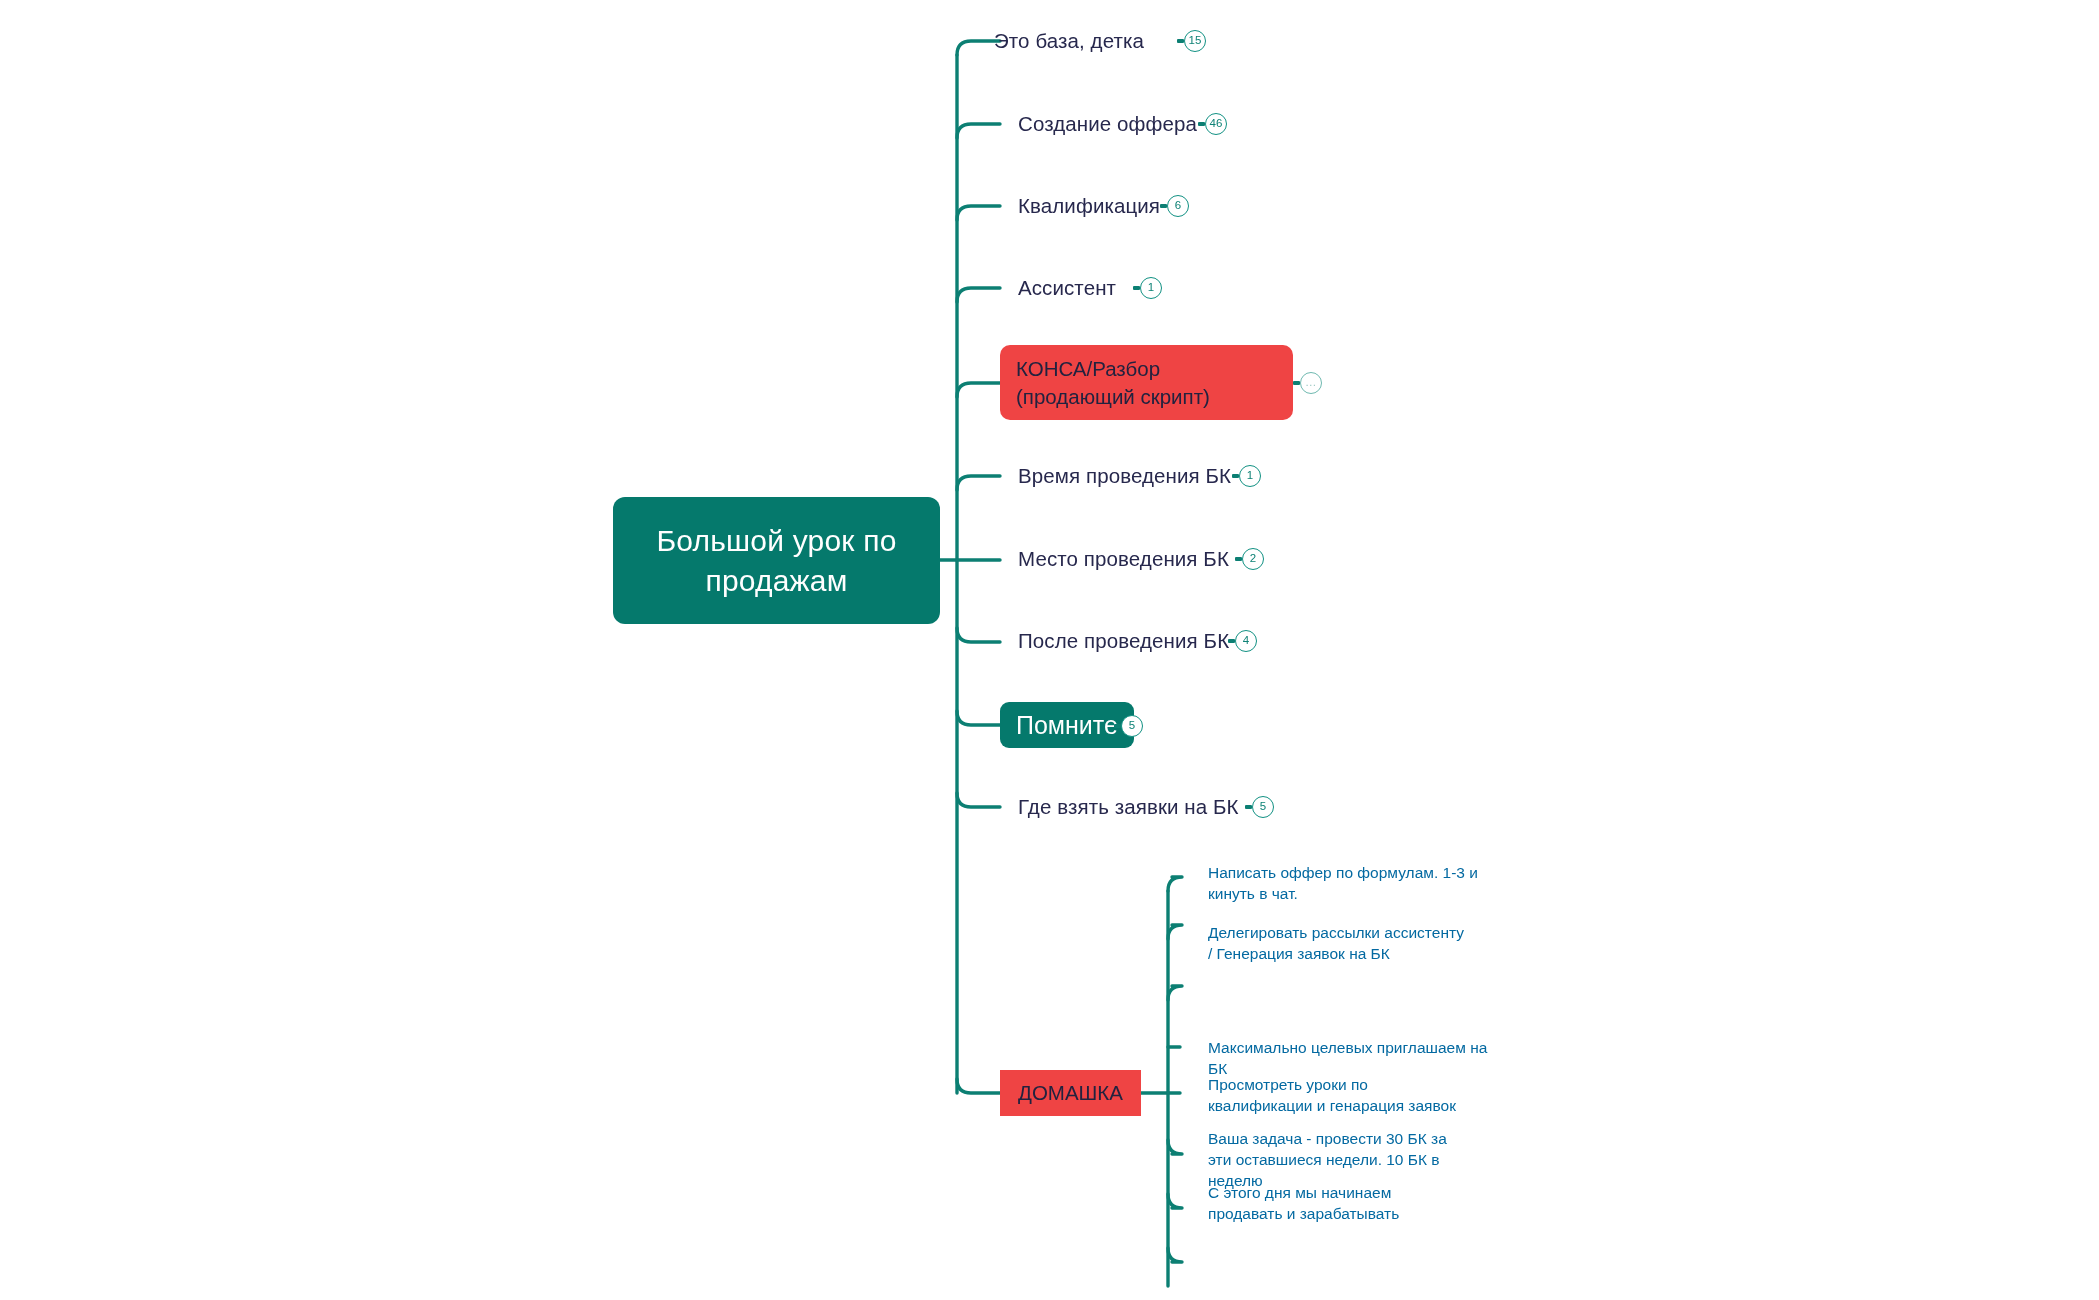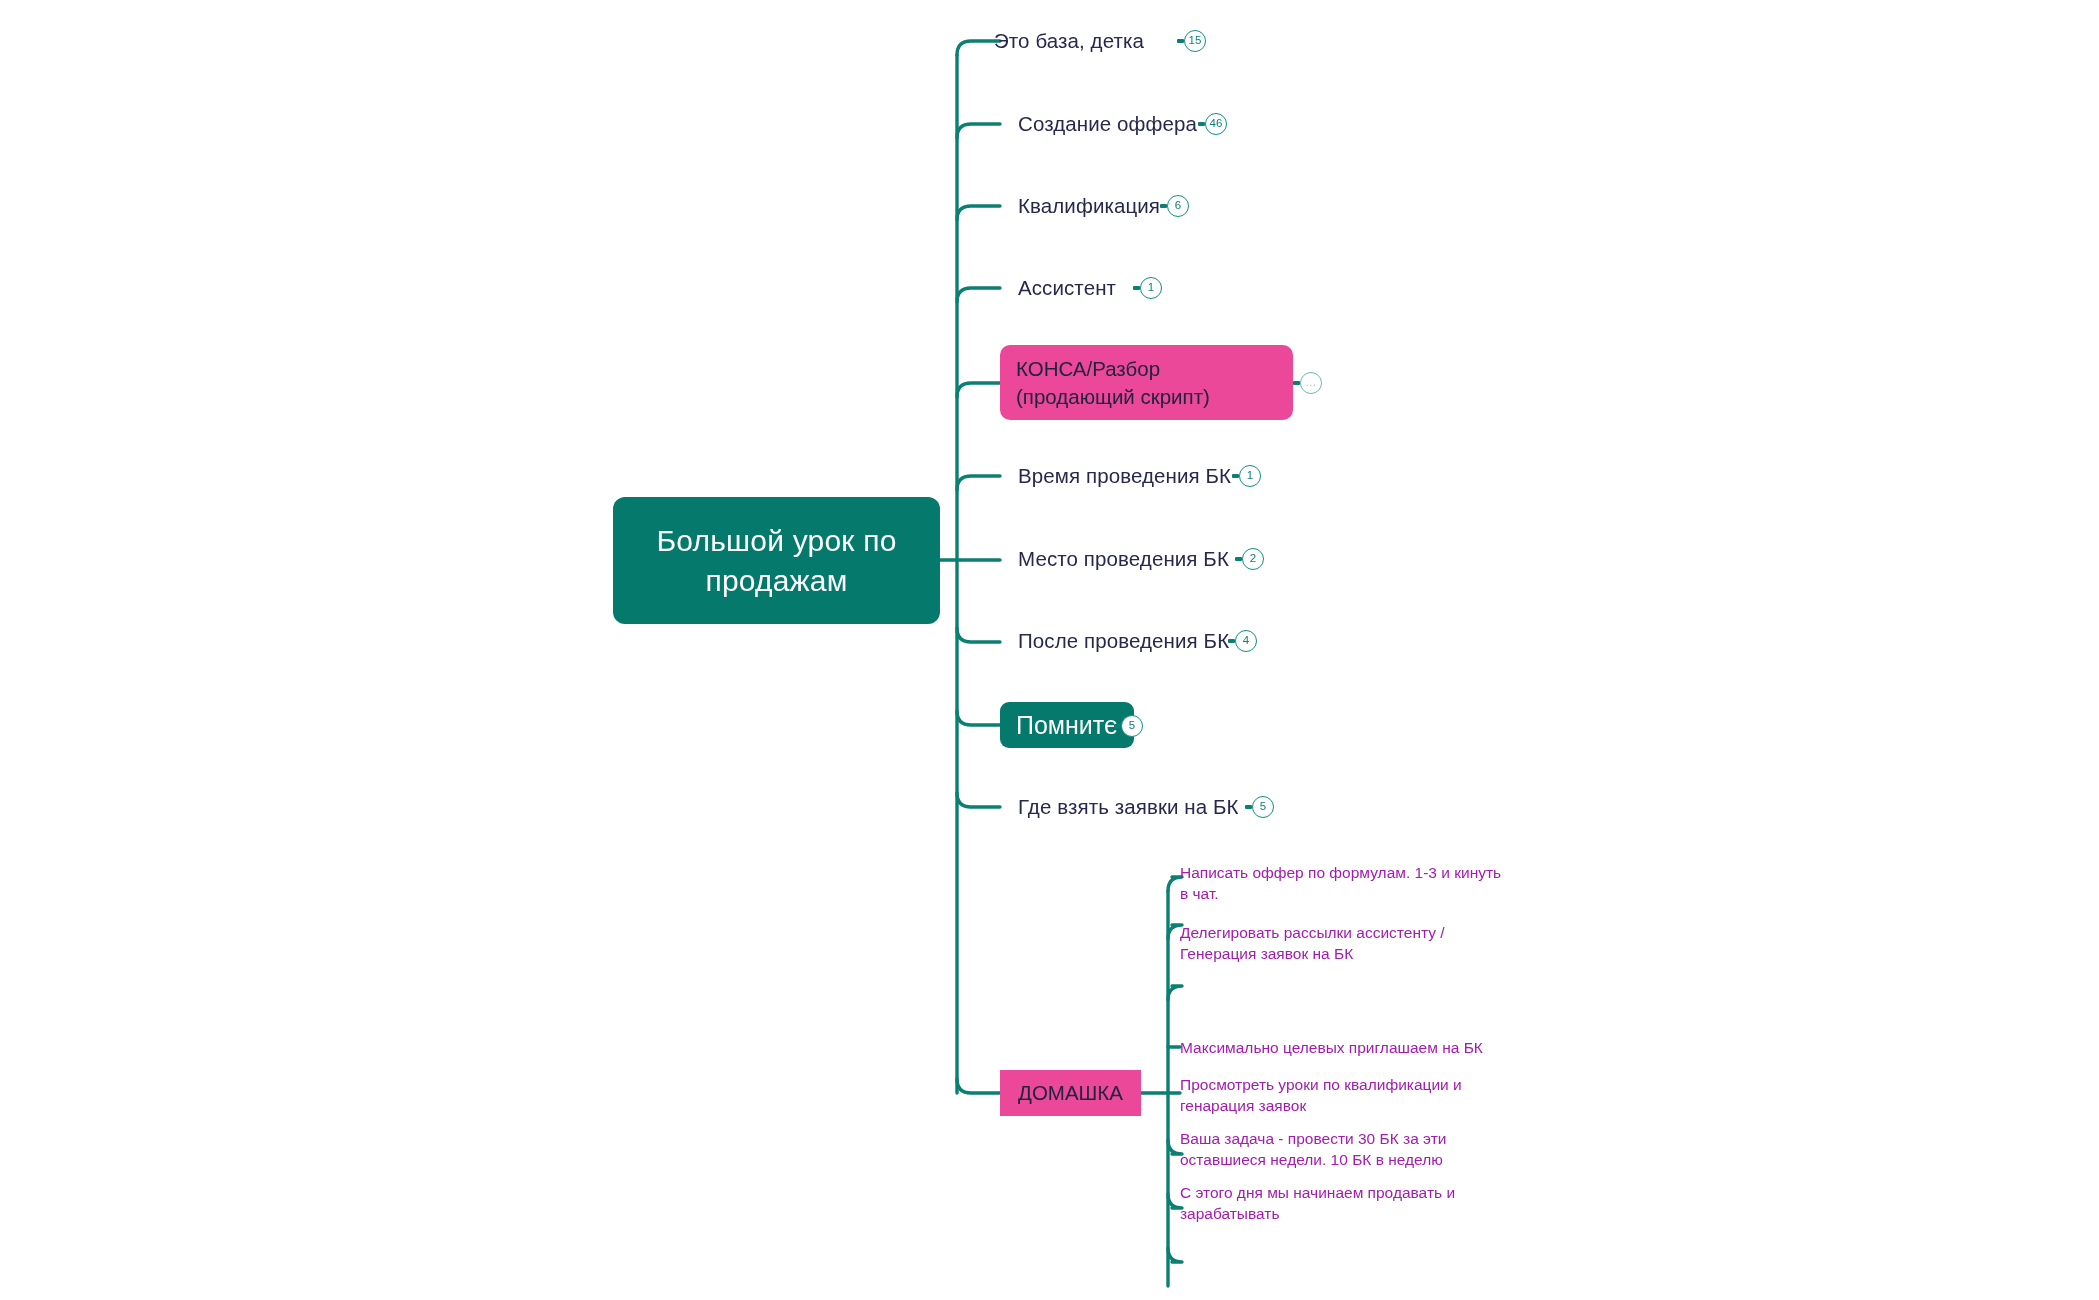--- a/index.html
+++ b/index.html
@@ -67,21 +67,21 @@
   }
   .node.plain .node-label {
     color: #27284d;
     font-size: 20.5px;
     font-weight: 400;
     letter-spacing: 0.1px;
   }
 
   
   .node.fill-salmon {
-    background: #ec4899;
+    background: #ef4444;
     border-radius: 10px;
     padding: 13px 16px;
   }
   .node.fill-salmon .node-label {
     color: #22223f;
     font-size: 20.5px;
   }
 
   .node.fill-teal {
     background: #05796C;
@@ -99,23 +99,24 @@
   }
   .node.fill-salmon.chip .node-label {
     font-size: 20.5px;
   }
 
   
   .node.leaf {
     padding: 2px 0;
   }
   .node.leaf .node-label {
-    color: #a21caf;
+    color: #0369a1;
     font-size: 15.5px;
     line-height: 1.34;
+    margin-left: 28px;
   }
 
   
   .badge {
     position: absolute;
     display: flex;
     align-items: center;
     height: 24px;
   }
   .badge .stub {

